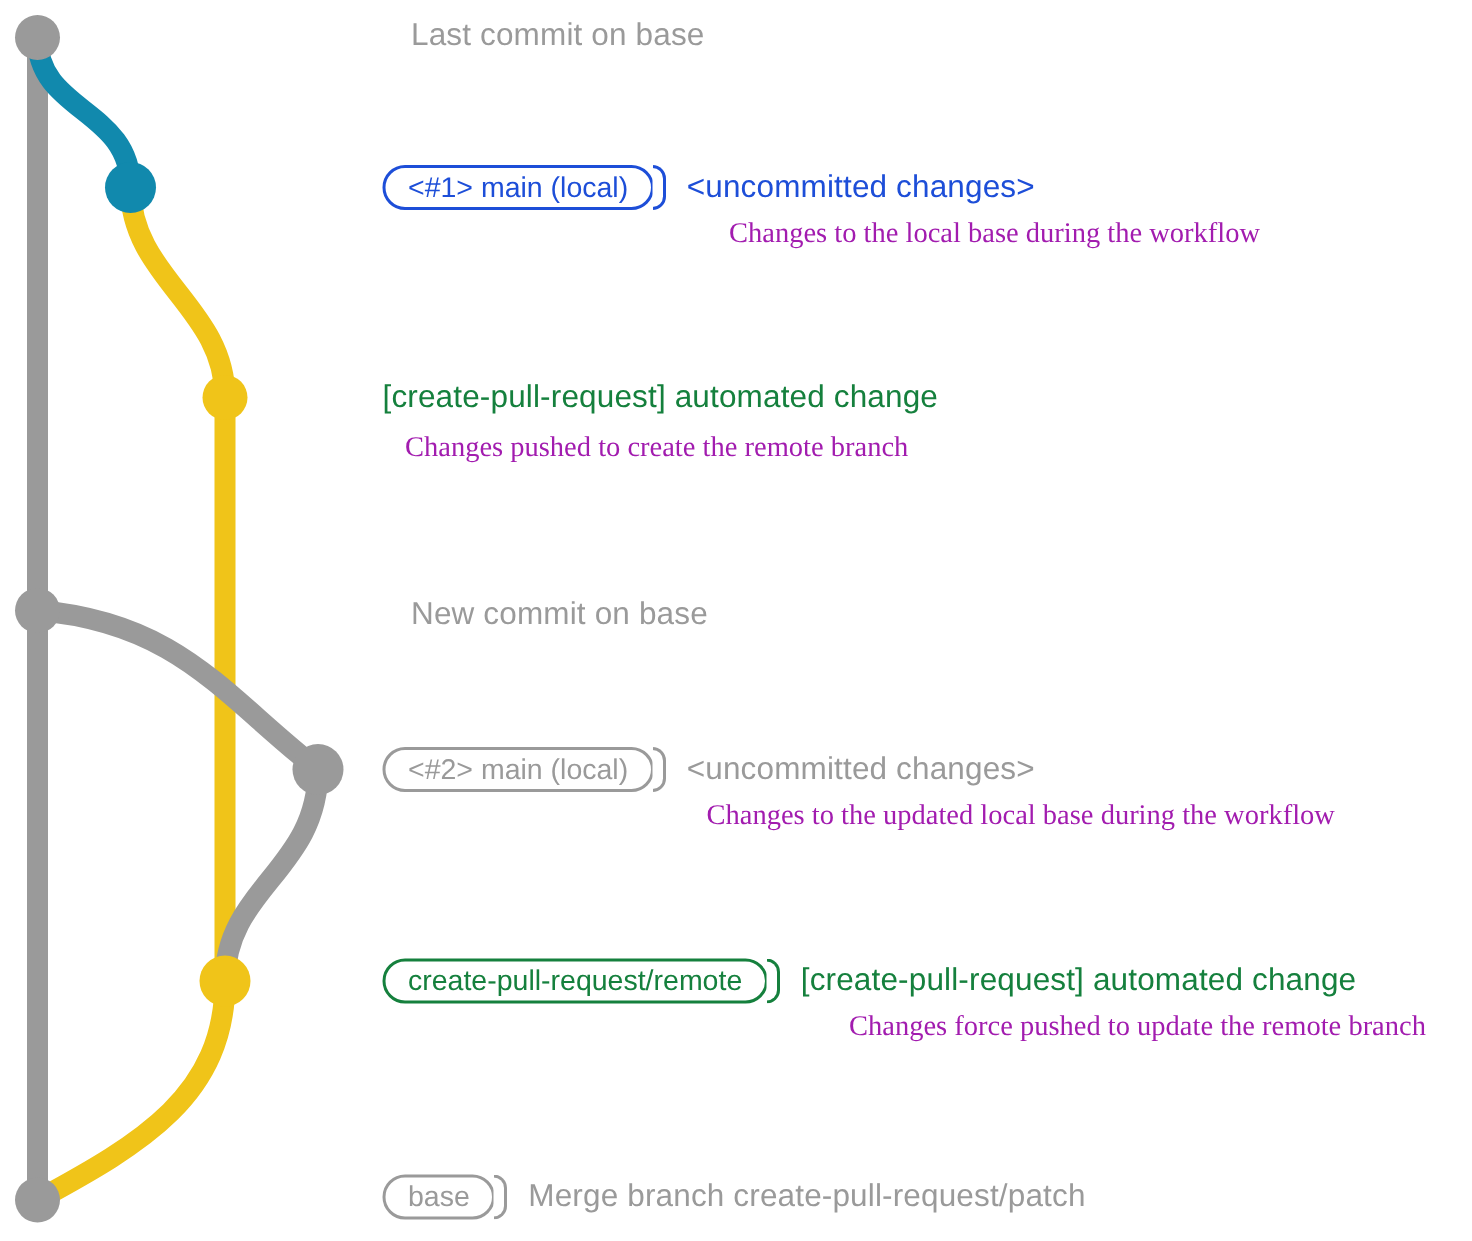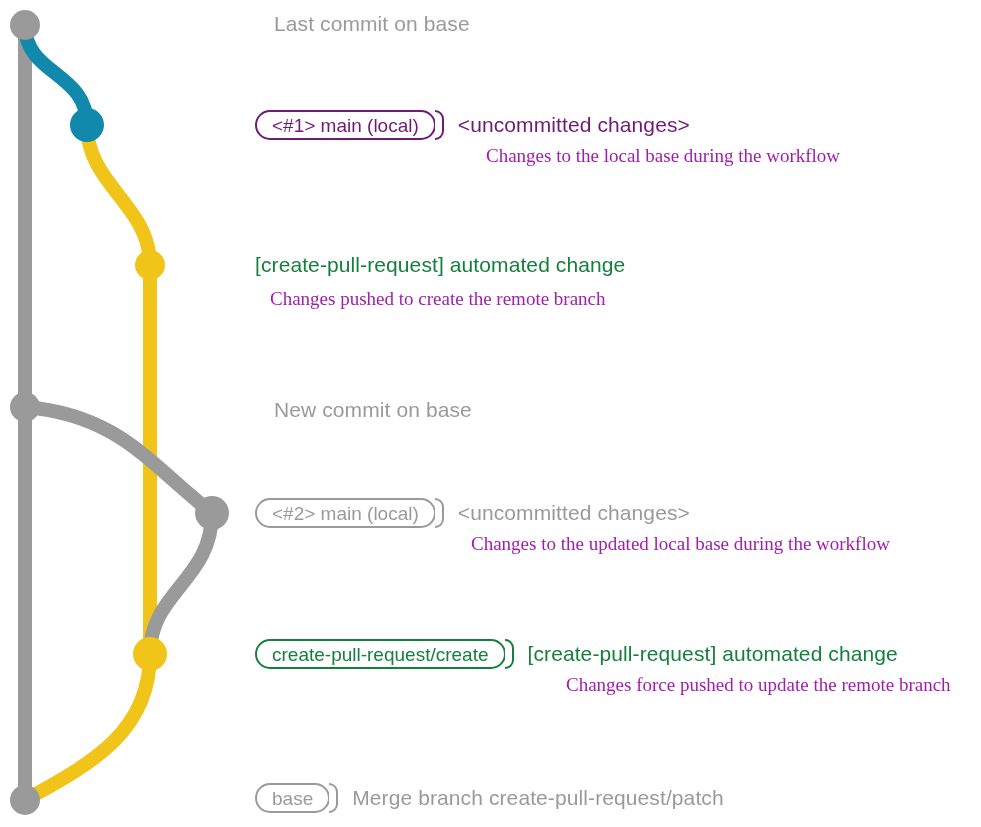--- a/index.html
+++ b/index.html
@@ -84,21 +84,21 @@
   
   .caption {
     position: absolute;
     font-family: "Liberation Serif", "DejaVu Serif", serif;
     font-size: 19px;
     color: #a21caf;
     white-space: nowrap;
   }
 
   
-  .c-teal   { color: #701a75; }
+  .c-teal   { color: #1d4ed8; }
   .c-yellow { color: #15803d; }
   .c-gray   { color: #9a9a9a; }
 </style>
 </head>
 <body>
 
 <svg id="graph-svg" viewBox="0 0 981 827">
 
   <path d="M25,25 L25,800" fill="none" stroke="#9a9a9a" stroke-width="14" stroke-linecap="round"></path>
 
@@ -148,21 +148,21 @@
   <span class="pill-wrap c-gray">
     <span class="pill">&lt;#2&gt; main (local)</span>
     <span class="pill-tail"></span>
   </span>
   <span class="msg c-gray">&lt;uncommitted changes&gt;</span>
 </div>
 <div class="caption" style="left:471px; top:533px;">Changes to the updated local base during the workflow</div>
 
 <div class="row" style="left:255px; top:639px;">
   <span class="pill-wrap c-yellow">
-    <span class="pill">create-pull-request/create</span>
+    <span class="pill">create-pull-request/remote</span>
     <span class="pill-tail"></span>
   </span>
   <span class="msg c-yellow">[create-pull-request] automated change</span>
 </div>
 <div class="caption" style="left:566px; top:674px;">Changes force pushed to update the remote branch</div>
 
 <div class="row" style="left:255px; top:783px;">
   <span class="pill-wrap c-gray">
     <span class="pill">base</span>
     <span class="pill-tail"></span>

